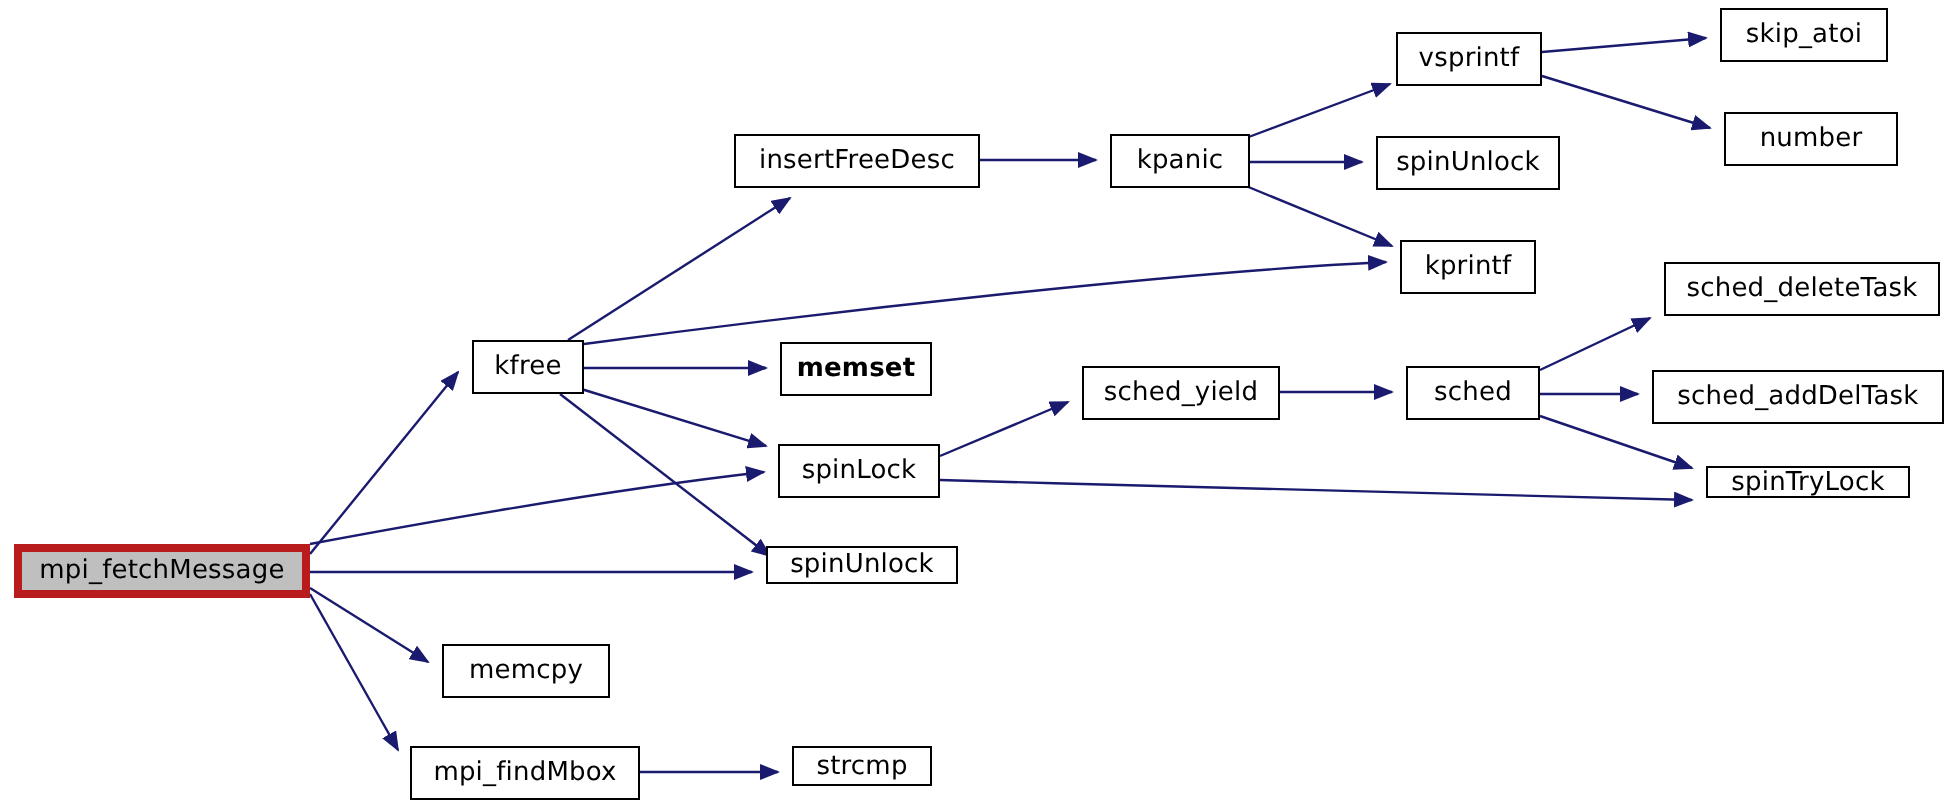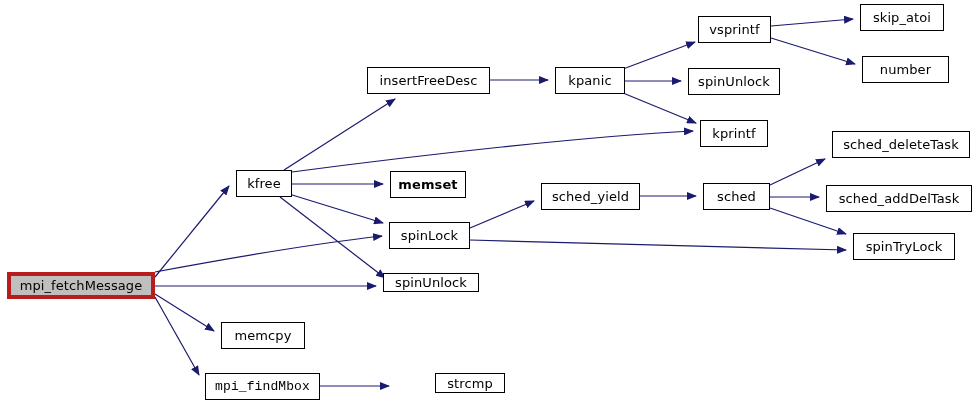--- a/index.html
+++ b/index.html
@@ -129,27 +129,27 @@
       </div>
       <div class="node" style="left: 703px; top: 183px; width: 67px; height: 27px;">
         <span class="node-label">sched</span>
       </div>
       <div class="node" style="left: 832px; top: 131px; width: 138px; height: 27px;">
         <span class="node-label">sched_deleteTask</span>
       </div>
       <div class="node" style="left: 826px; top: 185px; width: 146px; height: 27px;">
         <span class="node-label">sched_addDelTask</span>
       </div>
-      <div class="node" style="left: 853px; top: 233px; width: 102px; height: 27px;">
+      <div class="node" style="left: 853px; top: 233px; width: 102px; height: 16px;">
         <span class="node-label">spinTryLock</span>
       </div>
       <div class="node" style="left: 221px; top: 322px; width: 84px; height: 27px;">
         <span class="node-label">memcpy</span>
       </div>
-      <div class="node" style="left: 205px; top: 373px; width: 115px; height: 27px; font-family: Liberation Mono, monospace;">
+      <div class="node" style="left: 205px; top: 373px; width: 115px; height: 27px;">
         <span class="node-label">mpi_findMbox</span>
       </div>
-      <div class="node" style="left: 396px; top: 373px; width: 70px; height: 20px; margin-left: 39px;">
+      <div class="node" style="left: 396px; top: 373px; width: 70px; height: 20px;">
         <span class="node-label">strcmp</span>
       </div>
     </div>
 
 </div>
 
 </body></html>

